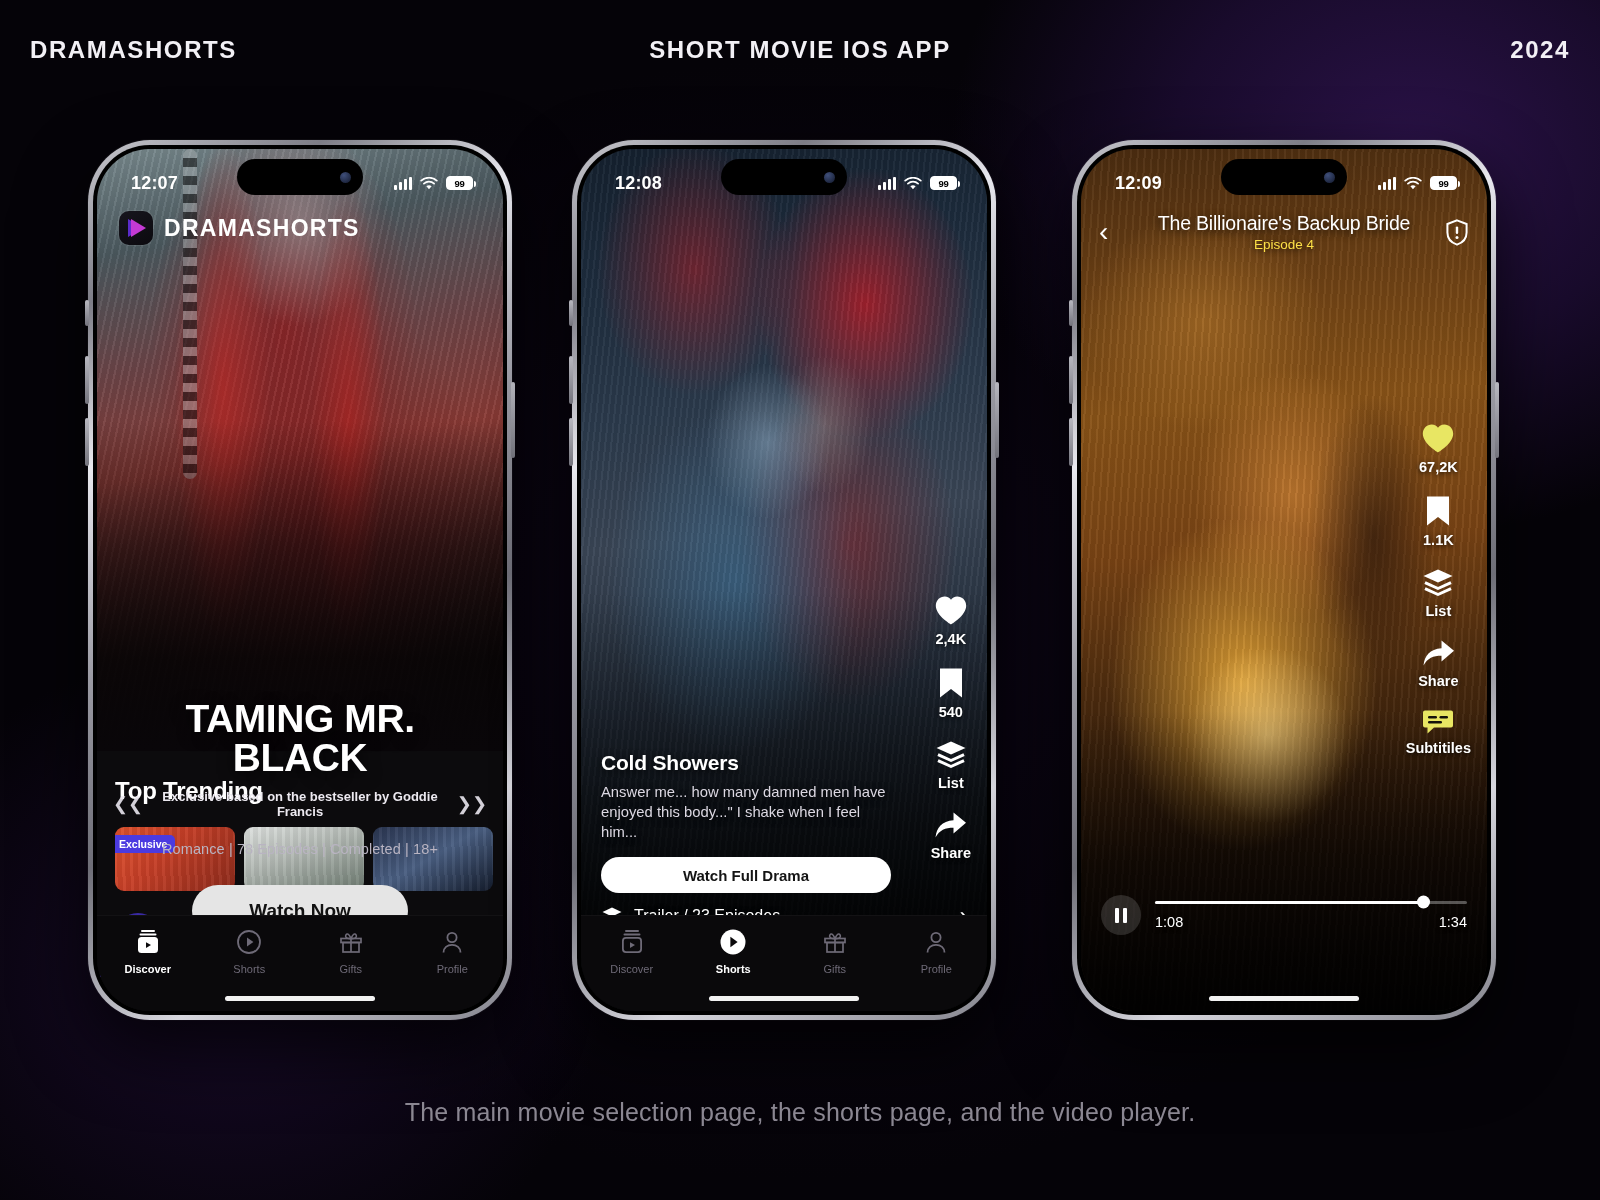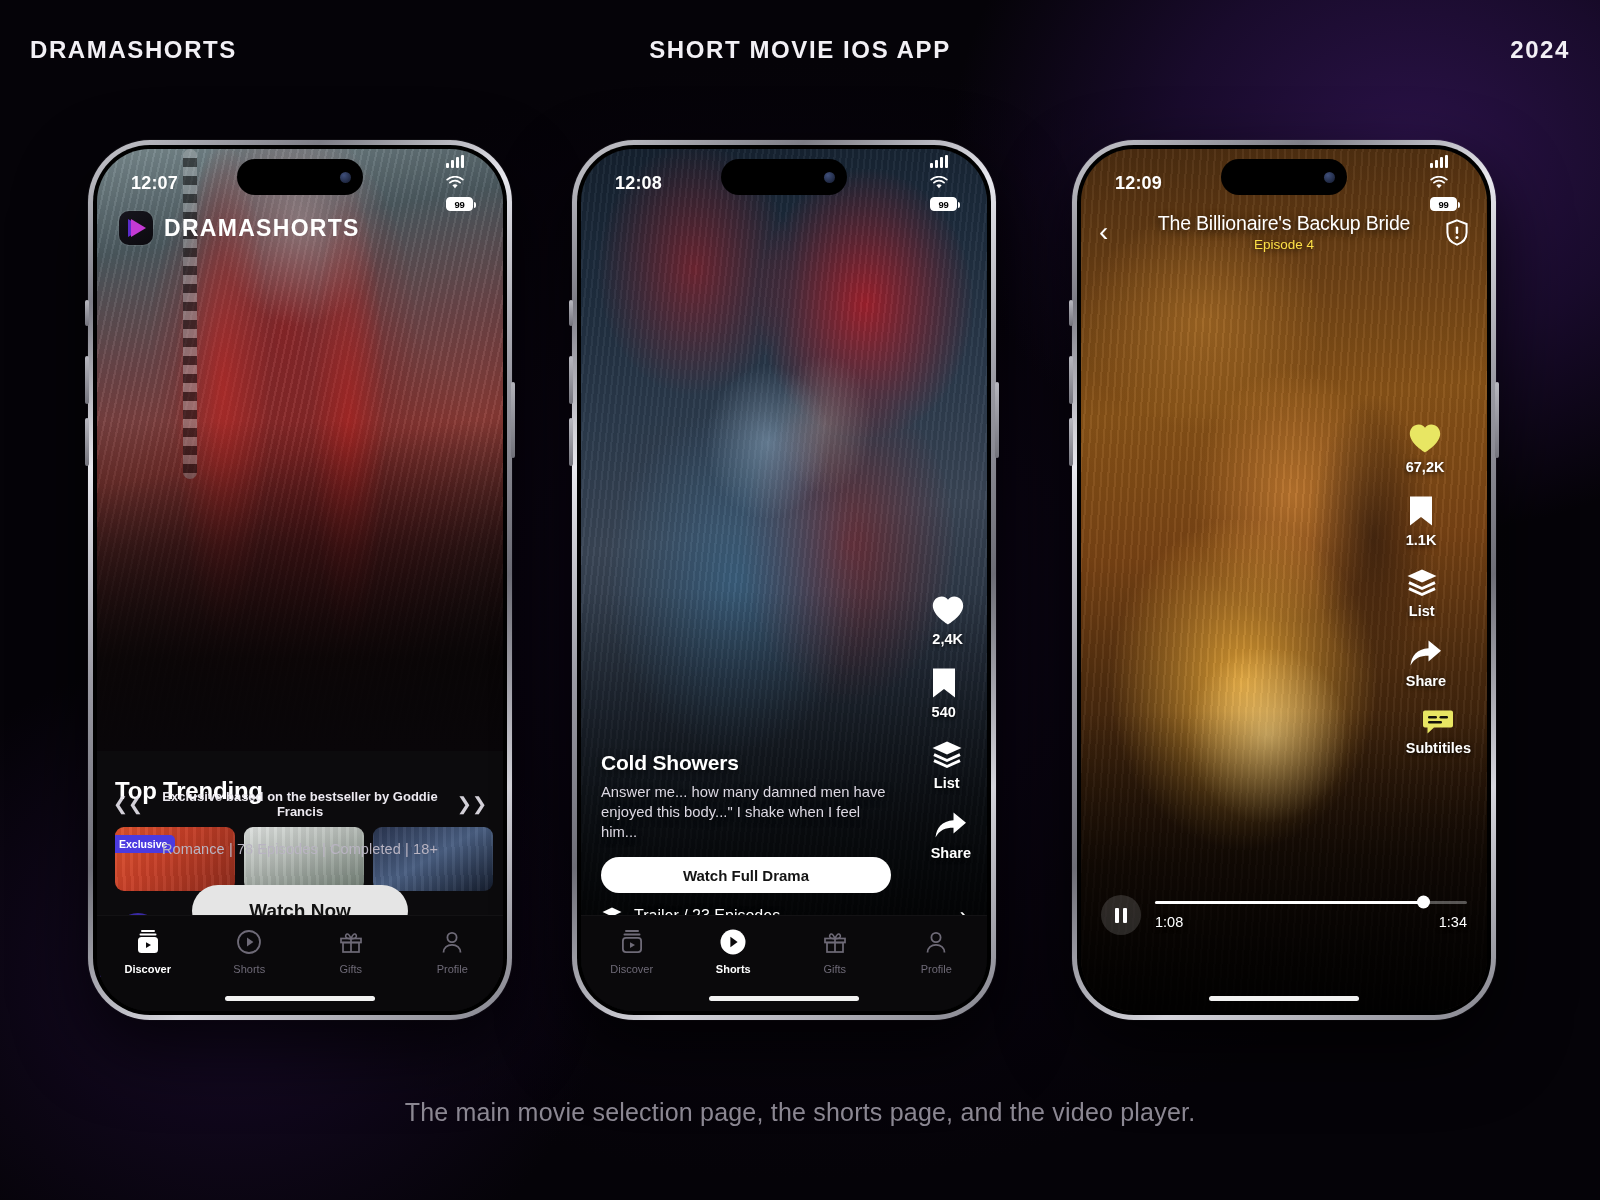--- a/index.html
+++ b/index.html
@@ -58,21 +58,21 @@
   .b-volup  { left:-3px; top:216px; width:4px; height:48px; }
   .b-voldn  { left:-3px; top:278px; width:4px; height:48px; }
   .b-power  { right:-3px; top:242px; width:4px; height:76px; }
   
   .statusbar {
     position:absolute; top:0; left:0; width:100%; height:54px; z-index:40;
     display:flex; align-items:center; justify-content:space-between;
     padding:14px 30px 0 34px; color:#fff;
   }
   .sb-time { font-size:18px; font-weight:600; letter-spacing:.2px; }
-  .sb-right { display:flex; align-items:flex-start; gap:8px;flex-direction:column; }
+  .sb-right { display:flex; align-items:flex-end; gap:8px; }
   .dyn-island {
     position:absolute; top:10px; left:50%; transform:translateX(-50%);
     width:126px; height:36px; background:#000; border-radius:20px; z-index:45;
     display:flex; align-items:center; justify-content:flex-end; padding-right:12px;
   }
   .di-dot { width:11px; height:11px; border-radius:50%;
     background:radial-gradient(circle at 35% 30%, #3f4f7a, #12182b); }
   .bars { display:flex; align-items:flex-end; gap:2px; height:13px; }
   .bars i { width:3px; background:#fff; border-radius:1px; display:block; }
   .bars i:nth-child(1){height:5px;} .bars i:nth-child(2){height:8px;}
@@ -215,21 +215,21 @@
       radial-gradient(ellipse 90px 110px at 46% 34%, rgba(160,190,215,.45), rgba(0,0,0,0) 70%),
       radial-gradient(ellipse 70px 100px at 60% 32%, rgba(210,170,160,.3), rgba(0,0,0,0) 70%),
       repeating-linear-gradient(96deg, rgba(255,255,255,.04) 0 2px, rgba(0,0,0,.06) 2px 6px);
   }
   .shorts-bg:after {
     content:""; position:absolute; left:0; right:0; bottom:0; height:420px;
     background:linear-gradient(180deg, rgba(0,0,0,0) 0%, rgba(0,0,0,.45) 45%, rgba(0,0,0,.82) 80%, rgba(0,0,0,.93) 100%);
   }
   .rail {
     position:absolute; right:16px; bottom:150px; z-index:26;
-    display:flex; flex-direction:column; align-items:flex-start; gap:20px;
+    display:flex; flex-direction:column; align-items:center; gap:20px;
   }
   .rail-item { display:flex; flex-direction:column; align-items:center; gap:5px; cursor:pointer; }
   .rail-val { color:#fff; font-size:14.5px; font-weight:600; text-shadow:0 1px 5px rgba(0,0,0,.85); }
   .overlay-info { position:absolute; left:20px; right:96px; bottom:118px; z-index:25; }
   .ov-title { color:#fff; font-size:21px; font-weight:600; letter-spacing:-.2px; text-shadow:0 2px 8px rgba(0,0,0,.8); }
   .ov-desc { color:#dcd8e2; font-size:14.8px; line-height:1.35; margin-top:8px; text-shadow:0 2px 8px rgba(0,0,0,.8); }
   .btn-full {
     margin-top:14px; width:100%; height:36px; border:none; border-radius:18px;
     background:#fff; color:#141414; font-size:15px; font-weight:700;
     font-family:"Liberation Sans", sans-serif; cursor:pointer;
@@ -346,20 +346,21 @@
       </div>
 
       <div class="brand">
         <div class="brand-logo">
             <div class="tri"></div>
           </div>
         <div class="brand-name">DRAMASHORTS</div>
       </div>
 
       <div class="hero-text">
+        <div class="hero-title">TAMING MR. BLACK</div>
         <div class="hero-sub-row">
           <span class="laurel">❮❮</span>
           <span class="hero-sub">Exclusive based on the bestseller by Goddie Francis</span>
           <span class="laurel">❯❯</span>
         </div>
         <div class="hero-meta">Romance | 78 Episodes | Completed | 18+</div>
         <button class="watch-now">Watch Now</button>
       </div>
 
       <div class="dots" id="carousel-dots">

